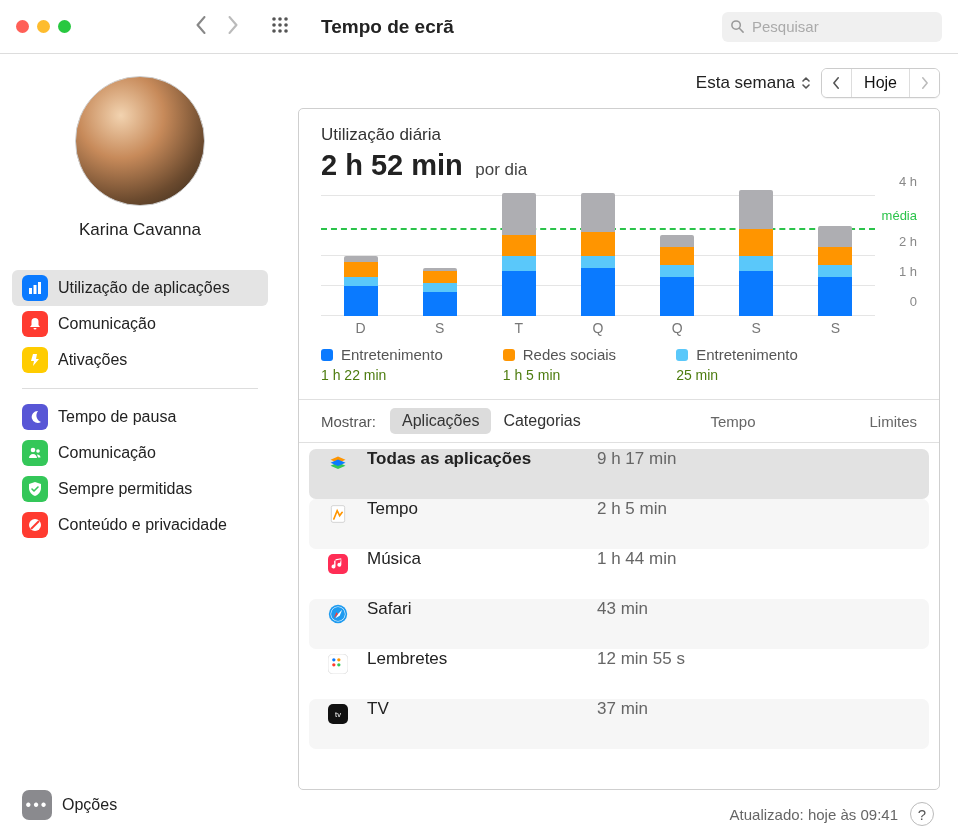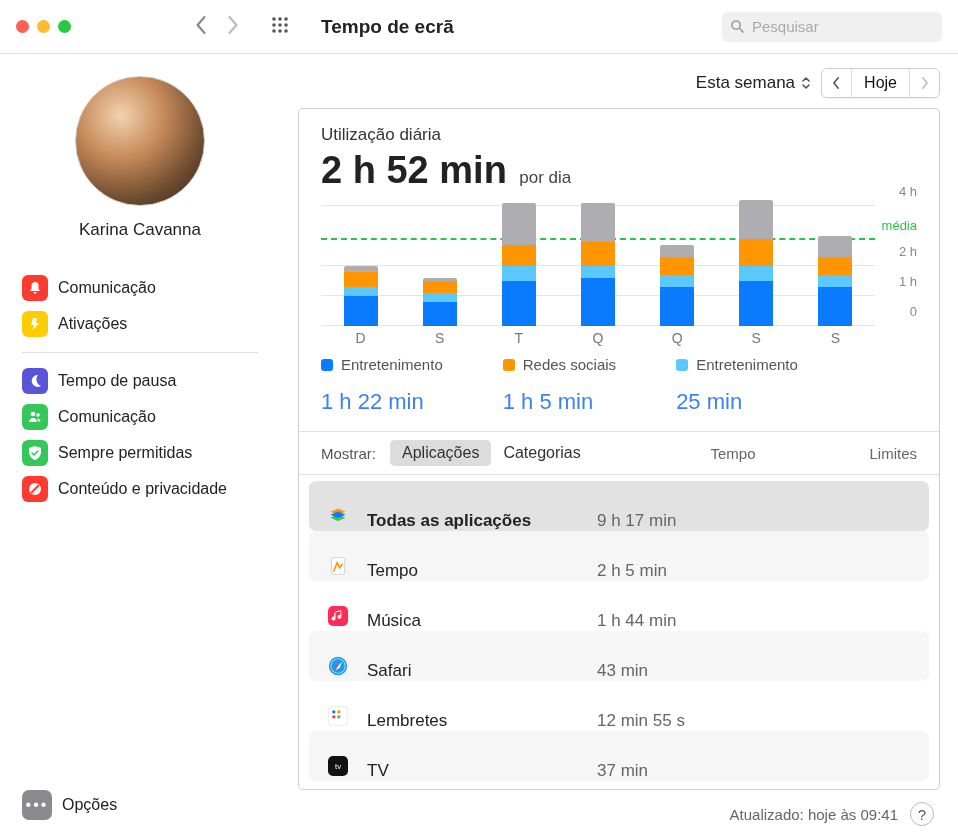--- a/index.html
+++ b/index.html
@@ -75,21 +75,21 @@
   .seg-btn{padding:0 12px;display:flex;align-items:center;font-size:16px;border:none;background:#fff;cursor:default;color:#111;}
   .seg-btn + .seg-btn{border-left:1px solid #ddd;}
   .seg-btn.arrow svg{width:9px;height:14px;}
   .seg-btn.arrow{padding:0 10px;color:#777;}
 
   .panel{
     border:1px solid #cfcfcf;border-radius:5px;background:#fff;flex:1;display:flex;flex-direction:column;overflow:hidden;
   }
   .panel-head{padding:16px 22px 4px 22px;}
   .panel-title{font-size:17px;color:#333;margin-bottom:4px;}
-  .big-time{font-size:38px;font-weight:700;display:inline;}
+  .big-time{font-size:29px;font-weight:700;display:inline;}
   .big-suffix{font-size:17px;color:#444;margin-left:8px;}
 
   
   .chart-wrap{padding:10px 22px 0 22px;}
   .chart{position:relative;height:120px;display:flex;align-items:flex-end;gap:0;}
   .chart-grid{position:absolute;inset:0;}
   .chart-grid .hline{position:absolute;left:0;right:42px;border-top:1px solid #e5e5e5;}
   .chart-grid .hline.avg{border-top:2px dashed #2bc34a;}
   .ylabels{position:absolute;right:0;top:0;bottom:0;width:38px;}
   .ylabels span{position:absolute;right:0;font-size:13px;color:#888;transform:translateY(-50%);}
@@ -102,33 +102,33 @@
   .seg.ent{background:#5ac8fa;}
   .seg.soc{background:#ff9500;}
   .seg.oth{background:#aeaeb2;}
   .xaxis{display:flex;margin-top:4px;padding-right:42px;}
   .xaxis span{flex:1;text-align:center;font-size:14px;color:#777;}
 
   .legend{display:flex;gap:60px;padding:10px 22px 16px 22px;border-bottom:1px solid #e0e0e0;}
   .legend-item{}
   .legend-top{display:flex;align-items:center;gap:8px;font-size:15px;color:#555;}
   .legend-dot{width:12px;height:12px;border-radius:3px;display:inline-block;}
-  .legend-val{font-size:22px;color:#3b82f6;margin-top:16px;}
+  .legend-val{font-size:14px;color:#4d7c0f;margin-top:4px;}
 
   .filter-row{display:flex;align-items:center;padding:8px 22px;border-bottom:1px solid #e0e0e0;font-size:15px;color:#555;gap:14px;}
   .filter-seg{display:flex;background:transparent;}
   .filter-btn{padding:4px 12px;border:none;background:transparent;font-size:16px;color:#333;border-radius:5px;cursor:default;}
   .filter-btn.active{background:#dcdcdc;}
   .filter-spacer{flex:1;}
   .filter-col{font-size:15px;color:#666;}
   .filter-col.limits{margin-left:100px;}
 
   .app-list{flex:1;overflow:auto;padding:6px 10px;}
   .app-row{
-    display:flex;align-items:flex-end;height:50px;padding:0 14px;border-radius:7px;font-size:17px;
+    display:flex;align-items:flex-start;height:50px;padding:0 14px;border-radius:7px;font-size:17px;
   }
   .app-row.selected{background:#e2e2e2;}
   .app-row:not(.selected):nth-child(even){background:#f6f6f6;}
   .app-icon{width:30px;height:30px;border-radius:7px;margin-right:14px;display:flex;align-items:center;justify-content:center;flex-shrink:0;}
   .app-icon svg{width:20px;height:20px;}
   .app-name{width:230px;}
   .app-time{color:#666;}
   .footer{
     display:flex;align-items:center;justify-content:flex-end;gap:12px;
     padding:12px 6px 0 0;font-size:15px;color:#666;
@@ -185,20 +185,30 @@
 </div>
 
 <div class="main">
 
   <div class="sidebar">
     <div class="avatar-wrap">
       <div class="avatar"></div>
       <div class="username">Karina Cavanna</div>
     </div>
     <div class="side-list" id="sidebar-list">
+        <div class="side-item selected">
+          <span class="side-icon" style="background:#0a7aff">
+            <svg viewBox="0 0 16 16">
+              <rect x="2" y="8" width="3" height="6" fill="#fff"></rect>
+              <rect x="6.5" y="5" width="3" height="9" fill="#fff"></rect>
+              <rect x="11" y="2" width="3" height="12" fill="#fff"></rect>
+            </svg>
+          </span>
+  <span>Utilização de aplicações</span>
+        </div>
         <div class="side-item">
           <span class="side-icon" style="background:#ff3b30">
             <svg viewBox="0 0 16 16">
               <path d="M8 2a3.5 3.5 0 0 0-3.5 3.5V9L3 11h10l-1.5-2V5.5A3.5 3.5 0 0 0 8 2zM6.5 12a1.5 1.5 0 0 0 3 0z" fill="#fff"></path>
             </svg>
           </span>
   <span>Comunicação</span>
         </div>
         <div class="side-item">
           <span class="side-icon" style="background:#ffcc00">

